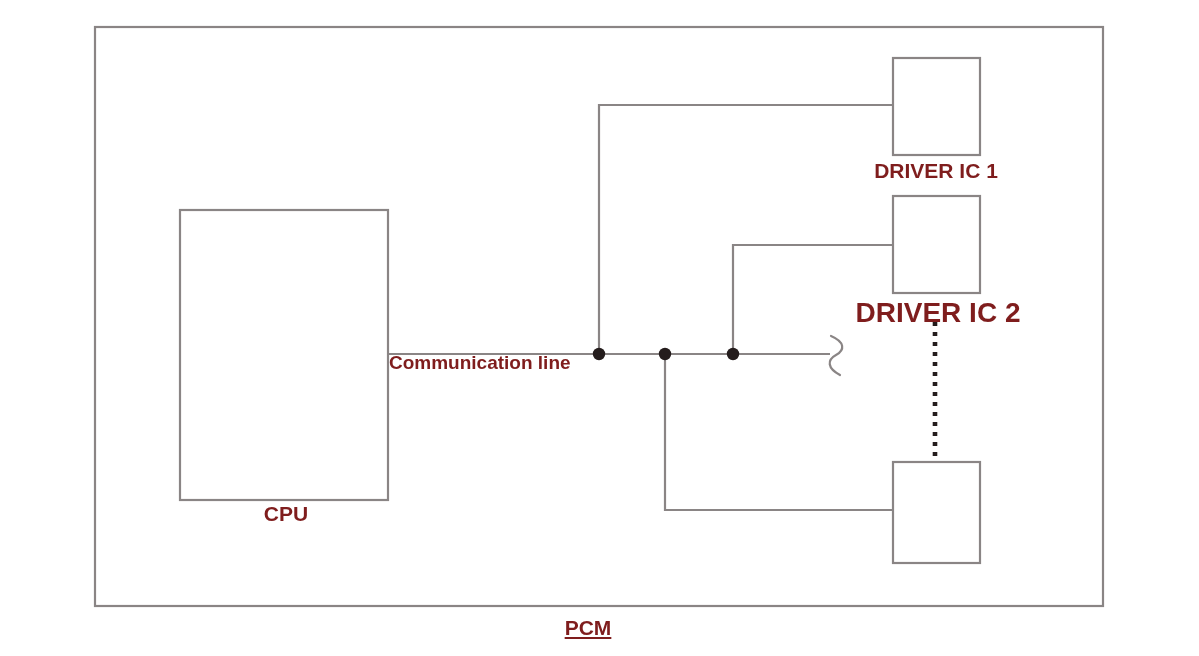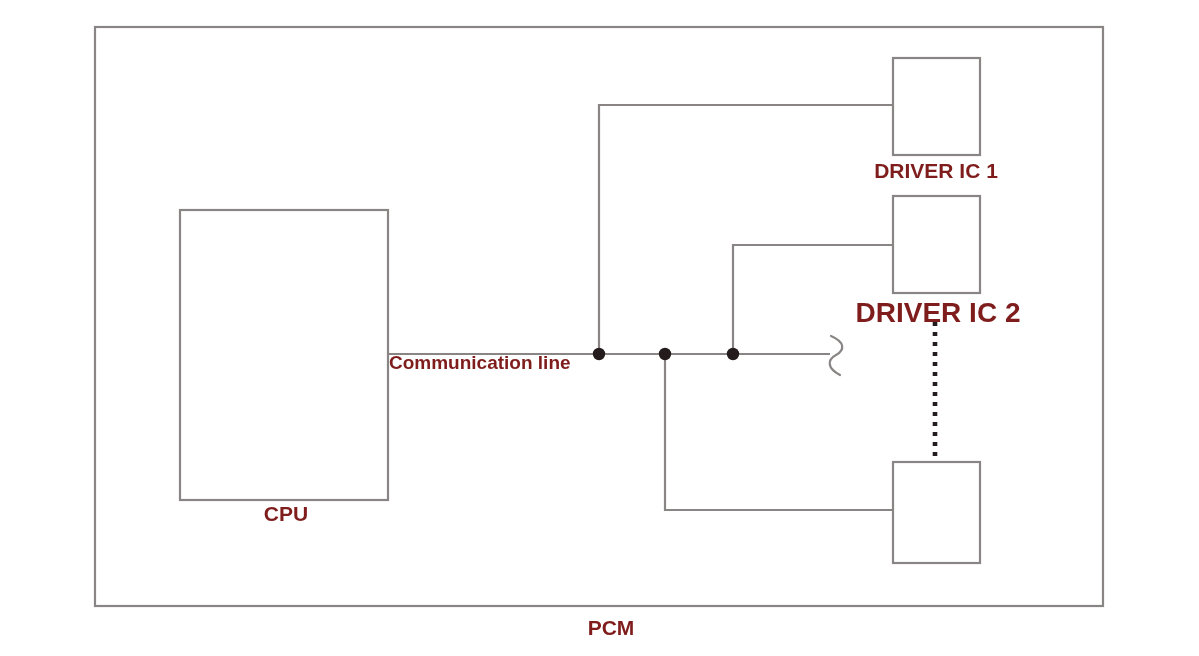--- a/index.html
+++ b/index.html
@@ -31,21 +31,21 @@
     color: #7f1d1d;
     white-space: nowrap;
     line-height: 1;
   }
   .lbl-center {
     transform: translateX(-50%);
   }
   #label-cpu        { font-size: 21px; left: 286px; top: 503px; text-align: right; }
   #label-driver-1   { font-size: 21px; left: 936px; top: 160px; }
   #label-driver-2   { font-size: 28px; left: 938px; top: 299px; }
-  #label-pcm        { font-size: 21px; left: 611px; top: 617px; }
+  #label-pcm        { font-size: 21px; left: 588px; top: 617px; text-decoration: underline; }
   #label-comm-line  { font-size: 19px; left: 389px; top: 333px; margin-top: 20px; }
 </style>
 </head>
 <body>
 
 <div id="canvas">
 
   <svg id="diagram-svg" viewBox="0 0 1199 656" xmlns="http://www.w3.org/2000/svg">
 
     <rect x="95" y="27" width="1008" height="579" fill="none" stroke="#8a8585" stroke-width="2.2"></rect>

